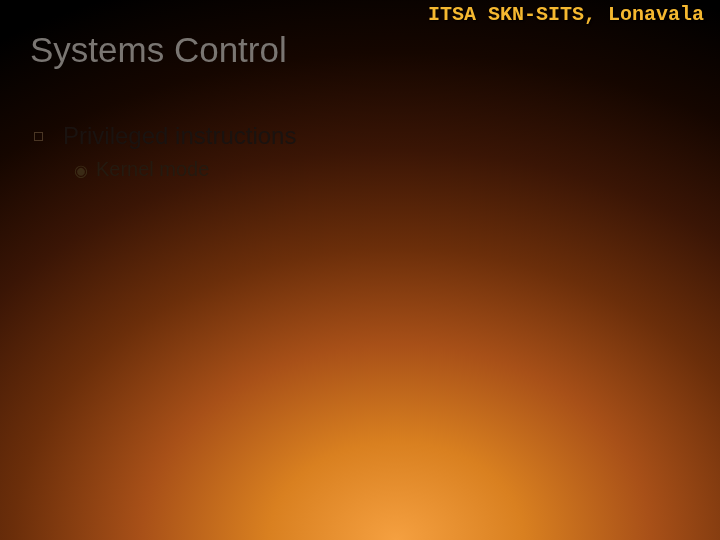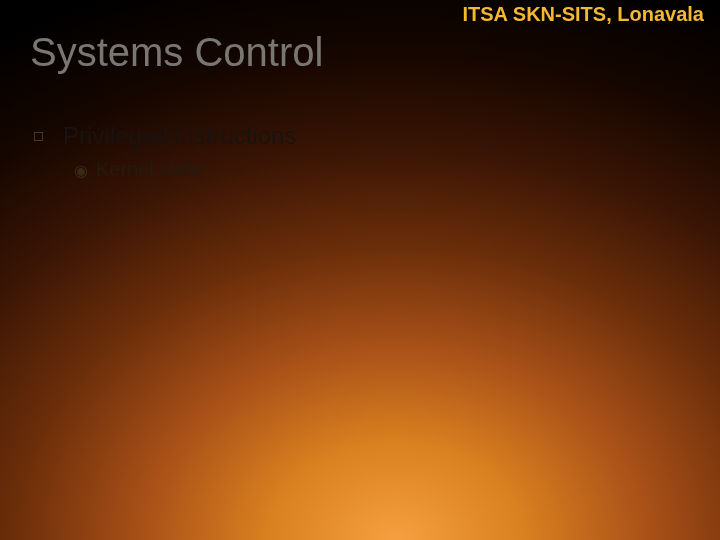--- a/index.html
+++ b/index.html
@@ -19,31 +19,31 @@
         #6b2e0a 45%,
         #3a1505 60%,
         #150600 75%,
         #000000 90%);
       position: relative;
     }
     .header-label {
       position: absolute;
       top: 3px;
       right: 16px;
-      font-family: Liberation Sans, sans-serif;
+      font-family: Liberation Mono, monospace;
       font-size: 20px;
       font-weight: bold;
       color: #f5b830;
       text-shadow: 1px 1px 2px rgba(0,0,0,0.9);
     }
     .title {
       position: absolute;
       top: 30px;
       left: 30px;
-      font-size: 40px;
+      font-size: 35px;
       font-weight: normal;
       color: #7a7672;
     }
     .content {
       position: absolute;
       top: 120px;
       left: 34px;
       right: 20px;
     }
     .bullet-item {
@@ -96,17 +96,17 @@
 <div class="content">
 
   <div class="bullet-item">
     <span class="bullet-marker"></span>
     <span class="bullet-text">Privileged instructions</span>
   </div>
 
 
   <div class="sub-item">
     <span class="sub-marker">◉</span>
-    <span class="sub-text">Kernel state</span>
+    <span class="sub-text">Kernel mode</span>
   </div>
 
 
 </div>
 
 </body></html>

